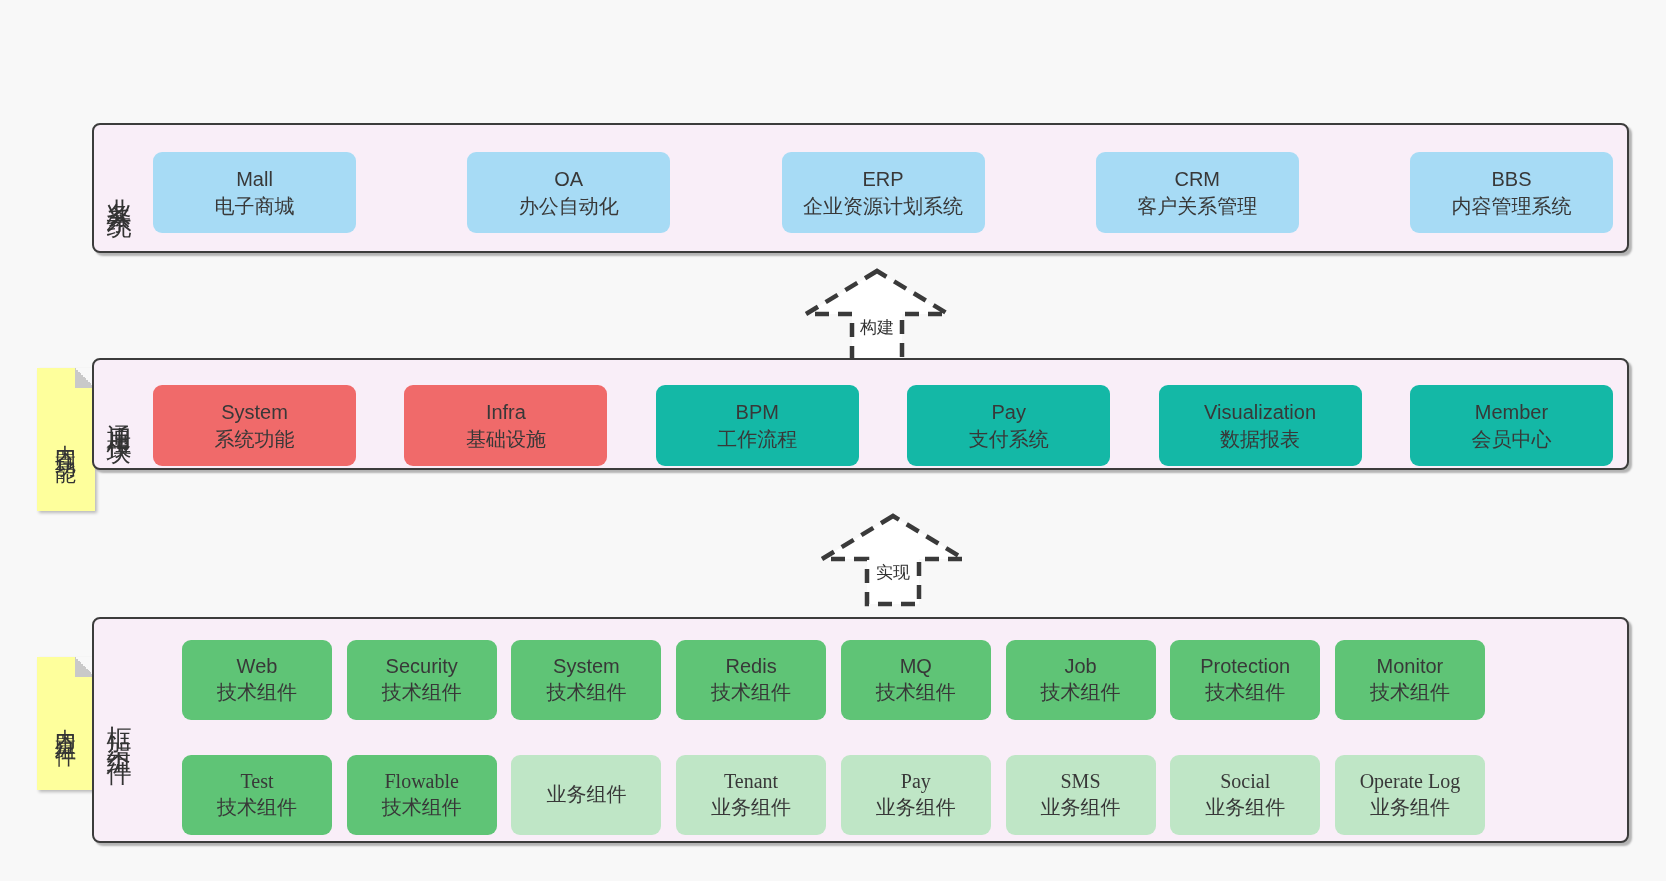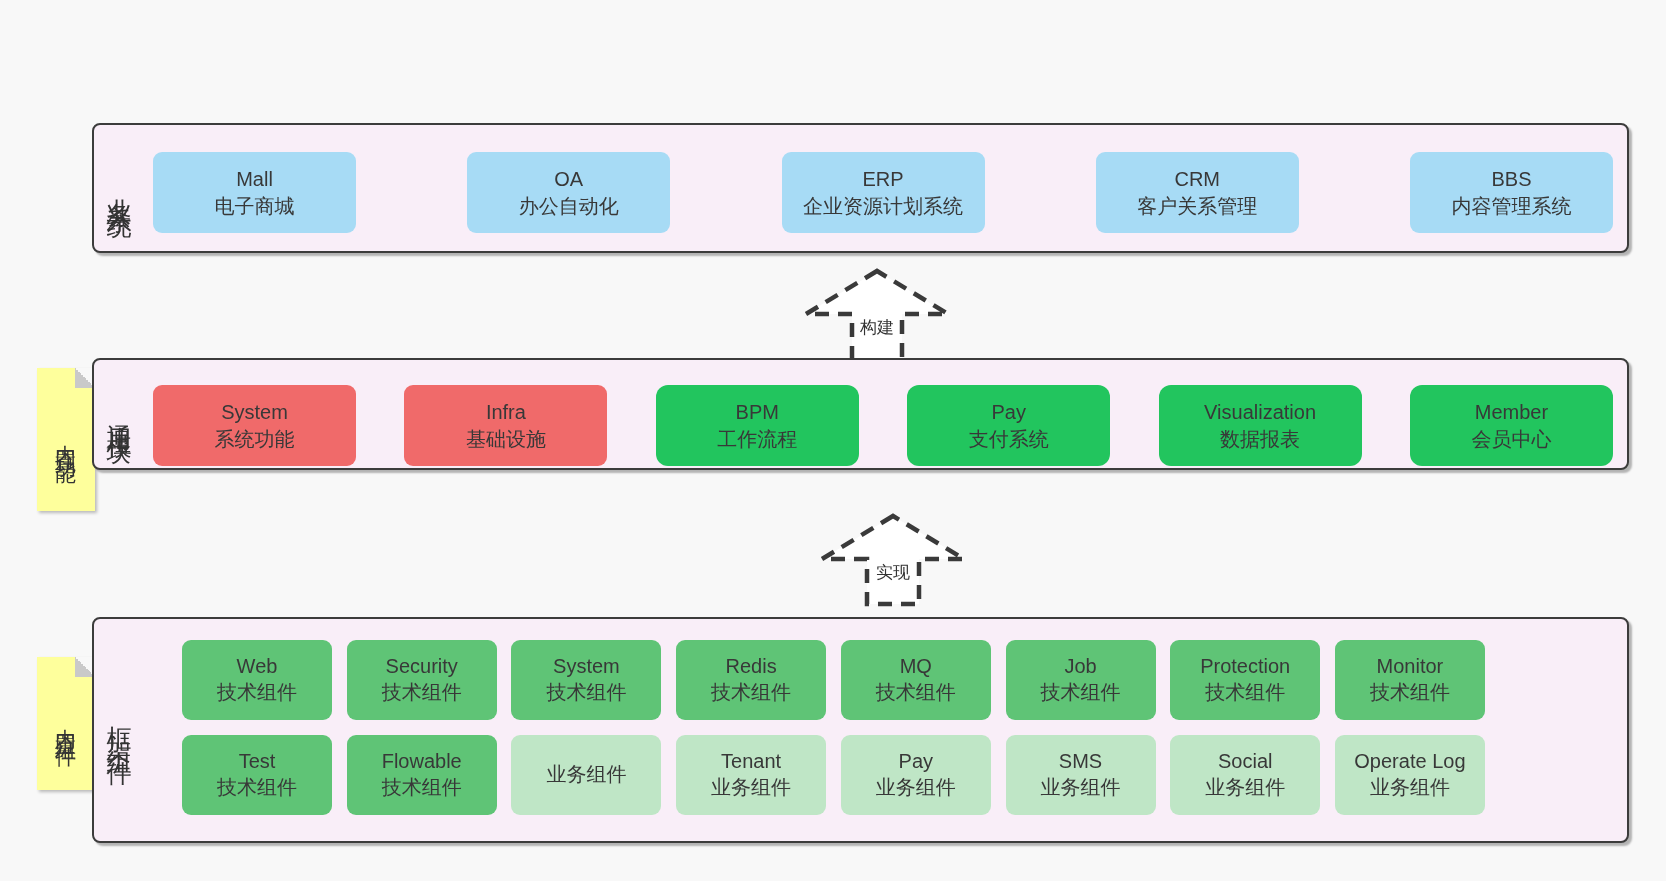--- a/index.html
+++ b/index.html
@@ -30,21 +30,21 @@
   .box{
     border-radius:9px;box-sizing:border-box;
     display:flex;flex-direction:column;align-items:center;justify-content:center;
     text-align:right;font-size:20px;line-height:1.32;color:#383838;
     padding:2px 6px;
   }
   .row-6 .box{width:203px;height:81px;}
   .row-8 .box{width:150px;height:80px;line-height:1.28;}
   .v-blue{background:#a7dbf5;}
   .v-red{background:#f06a6a;}
-  .v-pink{background:#22c55e;border-radius:12px;}
+  .v-pink{background:#14b8a6;}
   .v-green{background:#5fc476;}
   .v-lightgreen{background:#bfe6c6;}
   
   .sticky{
     position:absolute;left:37px;width:58px;background:#feff9c;
     box-shadow:2px 2px 3px rgba(0,0,0,0.25);z-index:1;
   }
   .sticky::after{
     content:"";position:absolute;top:0;right:0;width:20px;height:20px;
     background:linear-gradient(225deg,#f8f8f8 0,#f8f8f8 50%,#c9c9c9 50%,#c9c9c9 100%);
@@ -172,21 +172,21 @@
   </div>
       <div class="box v-green">
     <div class="box-name">Protection</div>
     <div class="box-desc">技术组件</div>
   </div>
       <div class="box v-green">
     <div class="box-name">Monitor</div>
     <div class="box-desc">技术组件</div>
   </div>
     </div>
-  <div class="row row-8" style="top:116px;">
+  <div class="row row-8" style="top:136px;font-family:Liberation Serif, serif;">
       <div class="box v-green">
     <div class="box-name">Test</div>
     <div class="box-desc">技术组件</div>
   </div>
       <div class="box v-green">
     <div class="box-name">Flowable</div>
     <div class="box-desc">技术组件</div>
   </div>
       <div class="box v-lightgreen">
     <div class="box-desc">业务组件</div>

